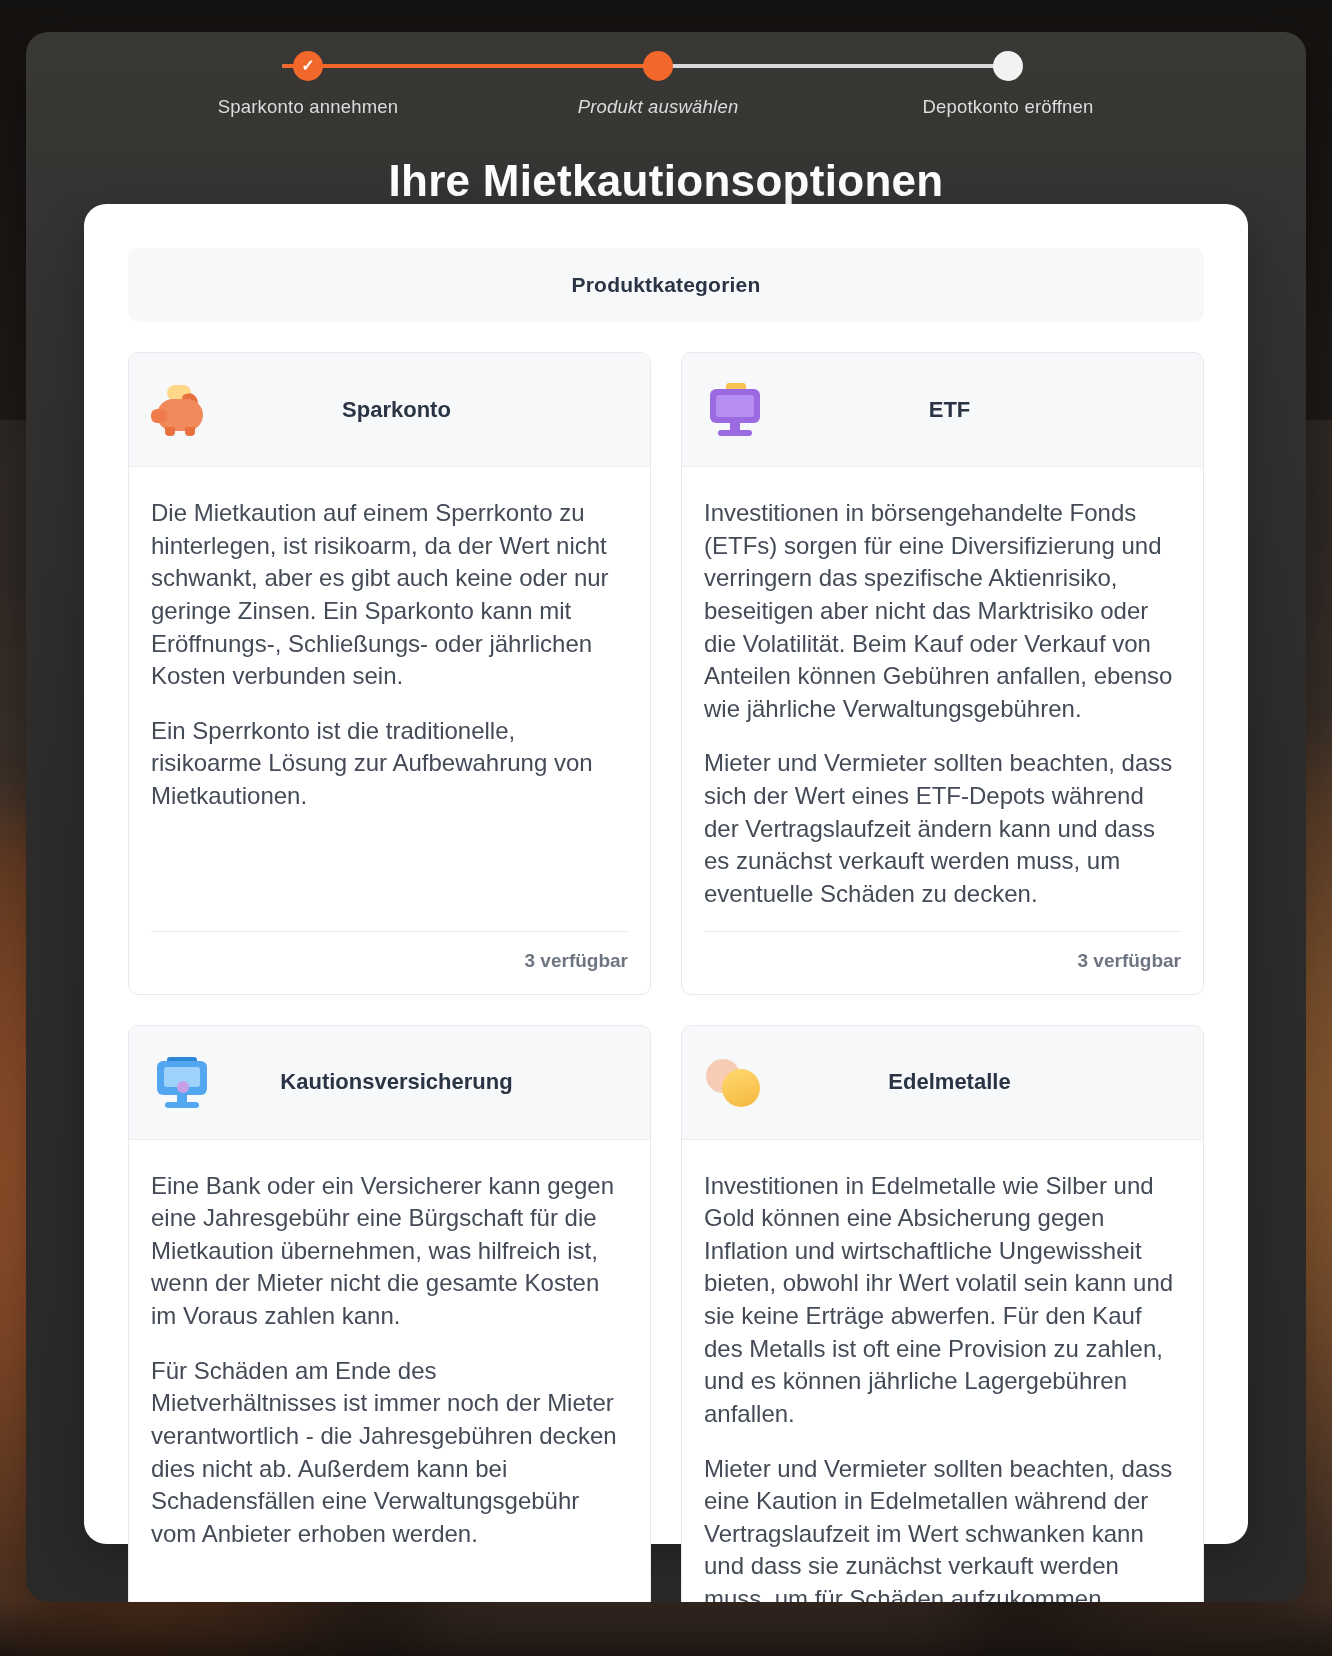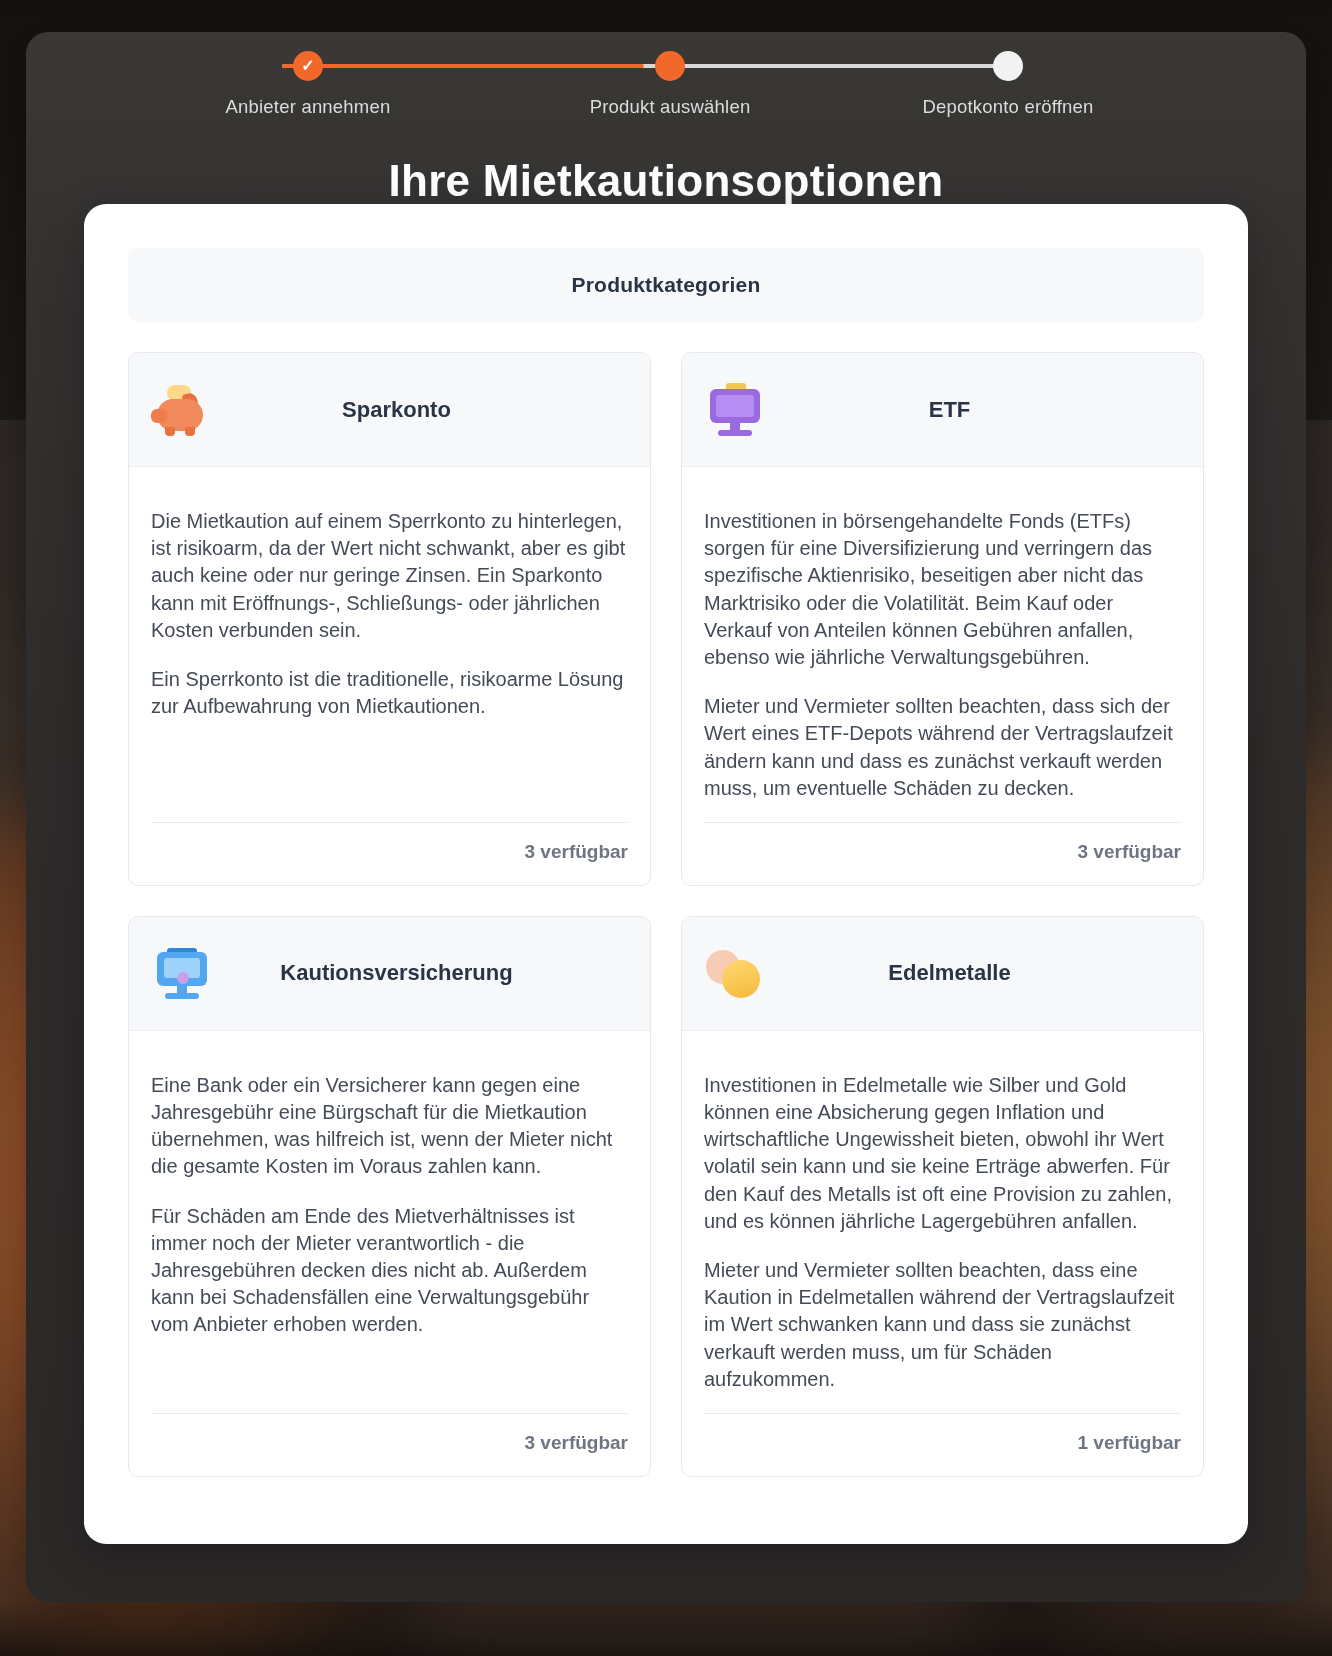--- a/index.html
+++ b/index.html
@@ -82,21 +82,21 @@
     background: #f2682a;
     border-radius: 2px;
   }
   .step {
     position: absolute;
     top: 0;
     width: 240px;
     text-align: center;
   }
   .step-1 { left: 162px; }
-  .step-2 { left: 524px; }
+  .step-2 { left: 512px; font-style: italic; }
   .step-3 { left: 862px; }
   .step-dot {
     width: 30px; height: 30px;
     border-radius: 50%;
     margin: 22px auto 0;
     position: relative;
   }
   .step-dot.done { background: #f2682a; }
   .step-dot.current { background: #f2682a; }
   .step-dot.todo { background: #f2f2f2; }
@@ -190,23 +190,23 @@
     color: #2b3445;
     font-size: 22px;
     font-weight: bold;
     padding-right: 48px;
   }
   .prod-body {
     padding: 26px 22px 0 22px;
     flex: 1;
   }
   .prod-body p {
-    margin: 15px 0 22px 0;
+    margin: 4px 0 22px 0;
     color: #444b57;
-    font-size: 20px;
+    font-size: 24px;
     line-height: 1.36;
   }
   .prod-body p:last-child { margin-bottom: 0; }
   .prod-foot {
     border-top: 1px solid #e9ebef;
     margin: 20px 22px 0 22px;
     padding: 18px 0 22px 0;
     text-align: right;
     color: #6e7582;
     font-size: 19px;
@@ -319,21 +319,21 @@
 
     <div class="stepper">
       <div class="step-track">
         <div class="step-track-fill"></div>
       </div>
 
       <div class="step step-1">
         <div class="step-dot done">
           <span class="check">✓</span>
         </div>
-        <div class="step-label">Anbieter annehmen</div>
+        <div class="step-label">Sparkonto annehmen</div>
       </div>
 
       <div class="step step-2">
         <div class="step-dot current"></div>
         <div class="step-label">Produkt auswählen</div>
       </div>
 
       <div class="step step-3">
         <div class="step-dot todo"></div>
         <div class="step-label">Depotkonto eröffnen</div>

